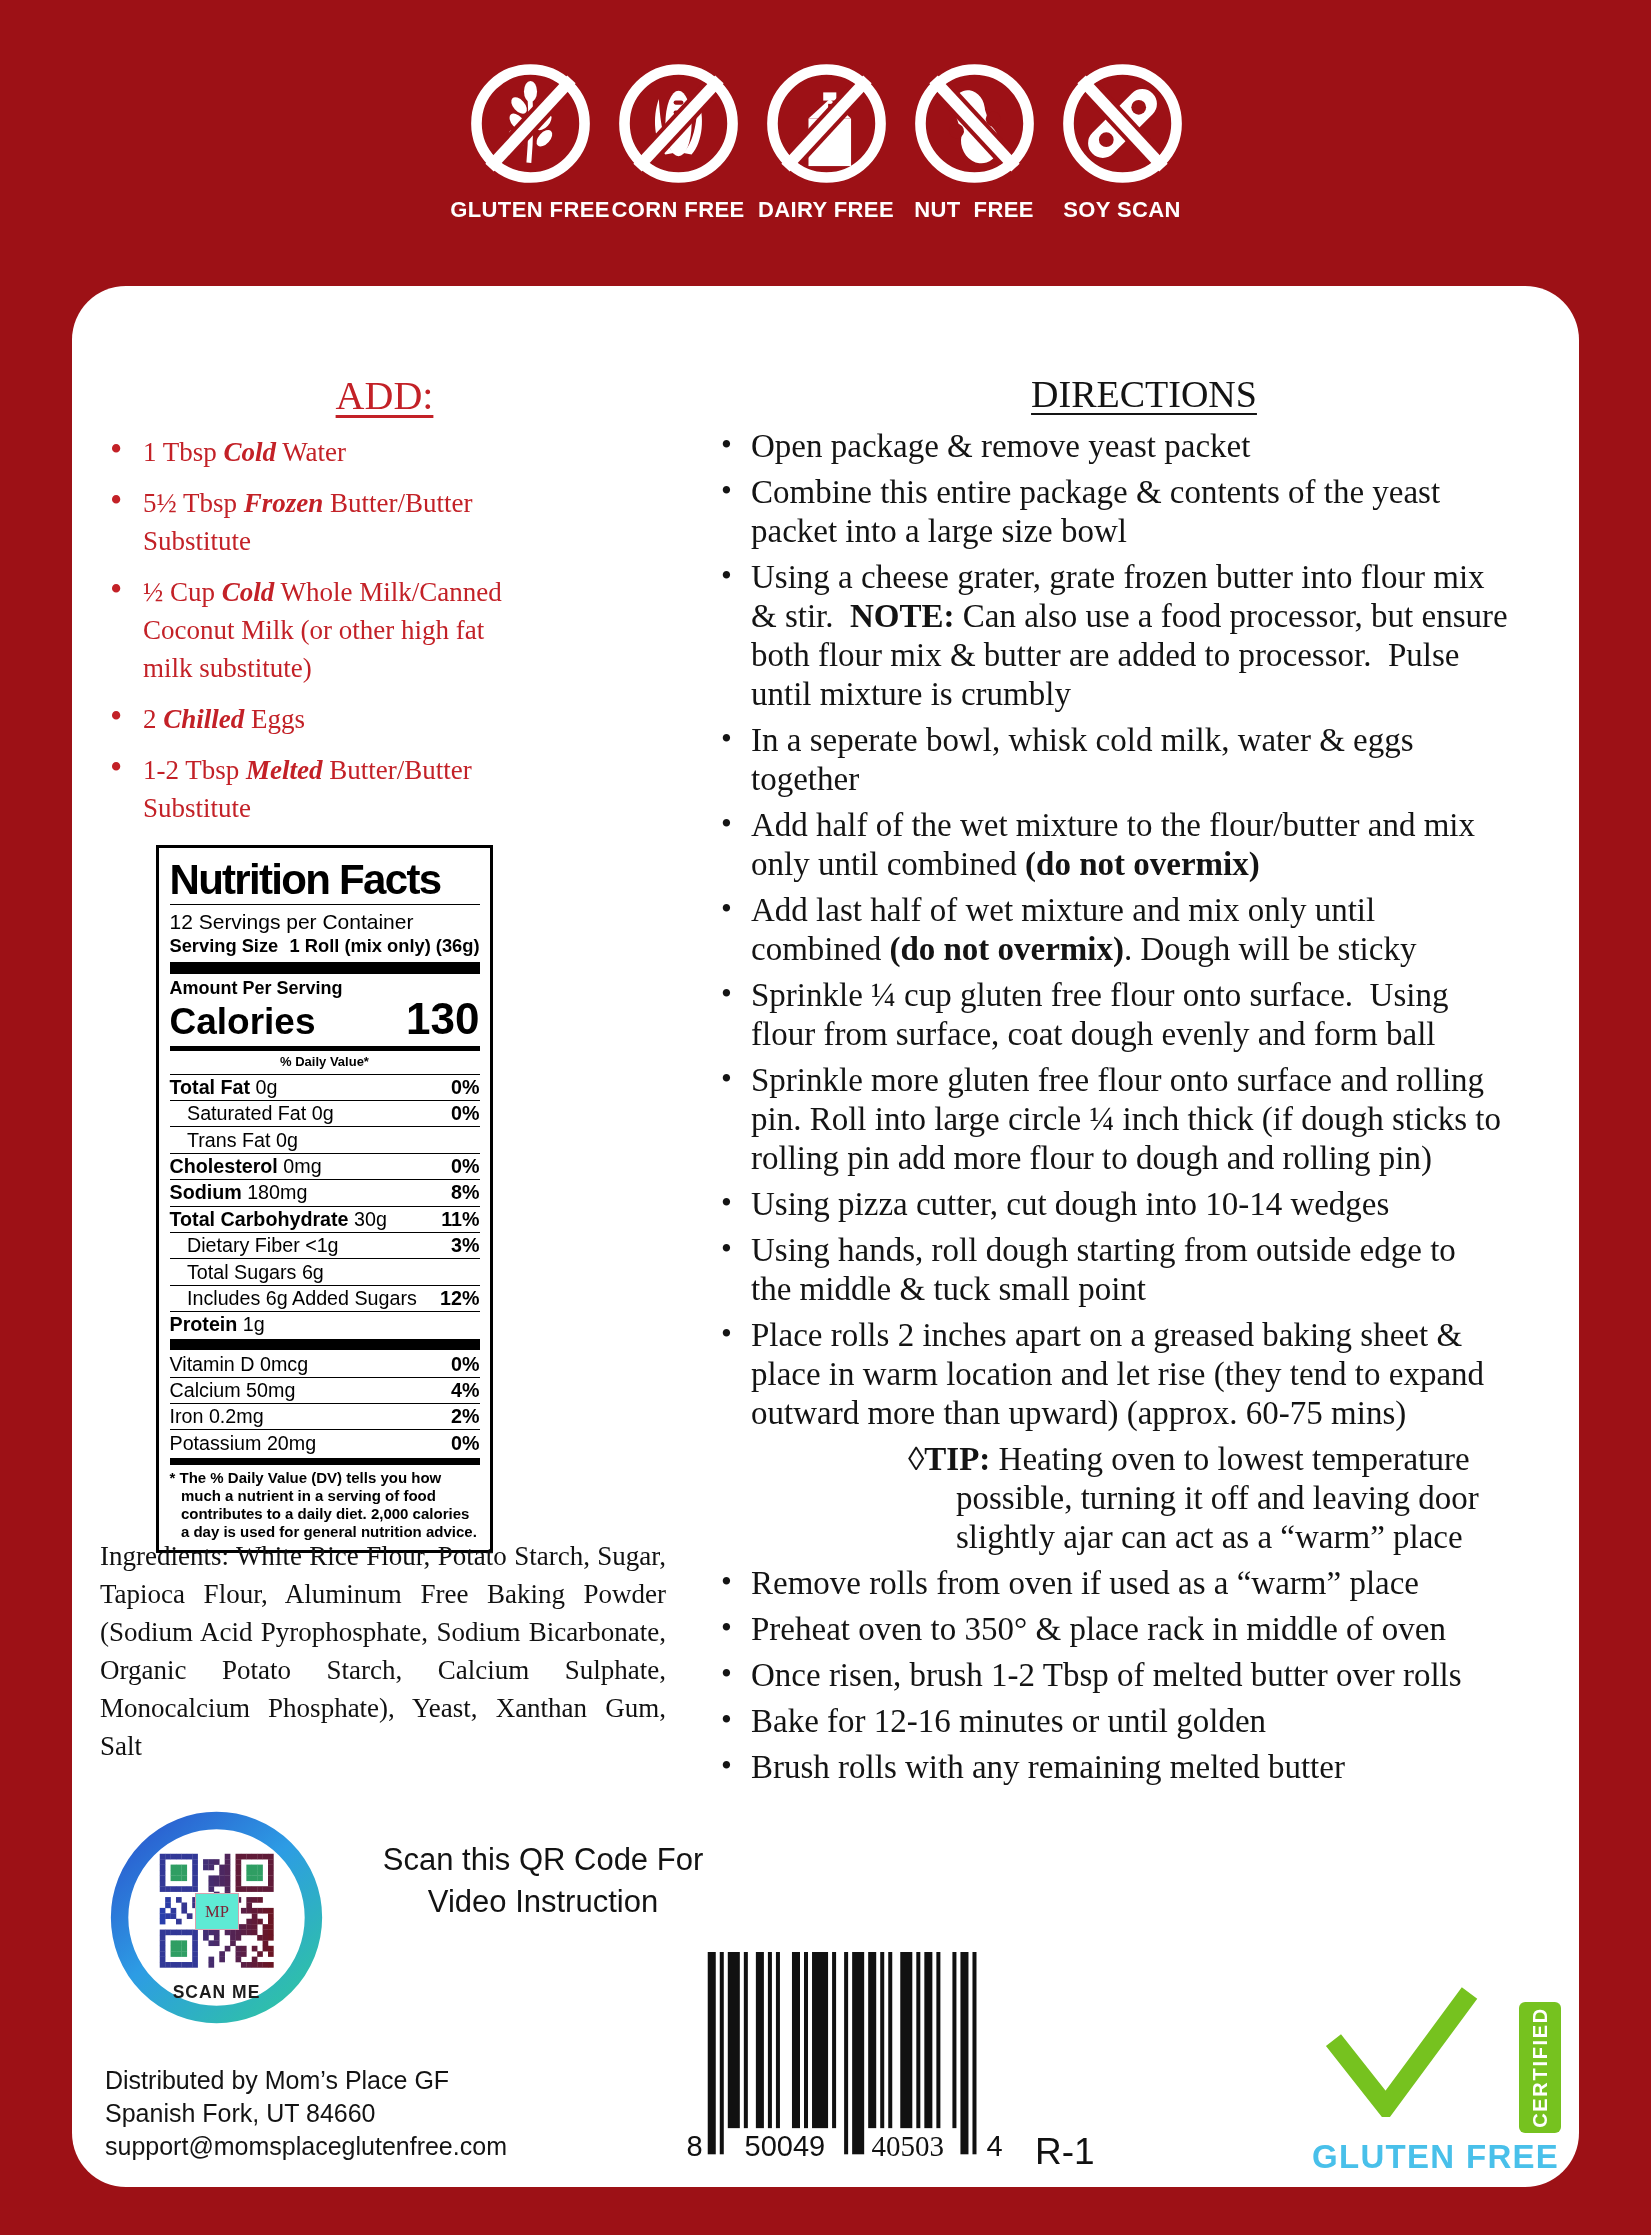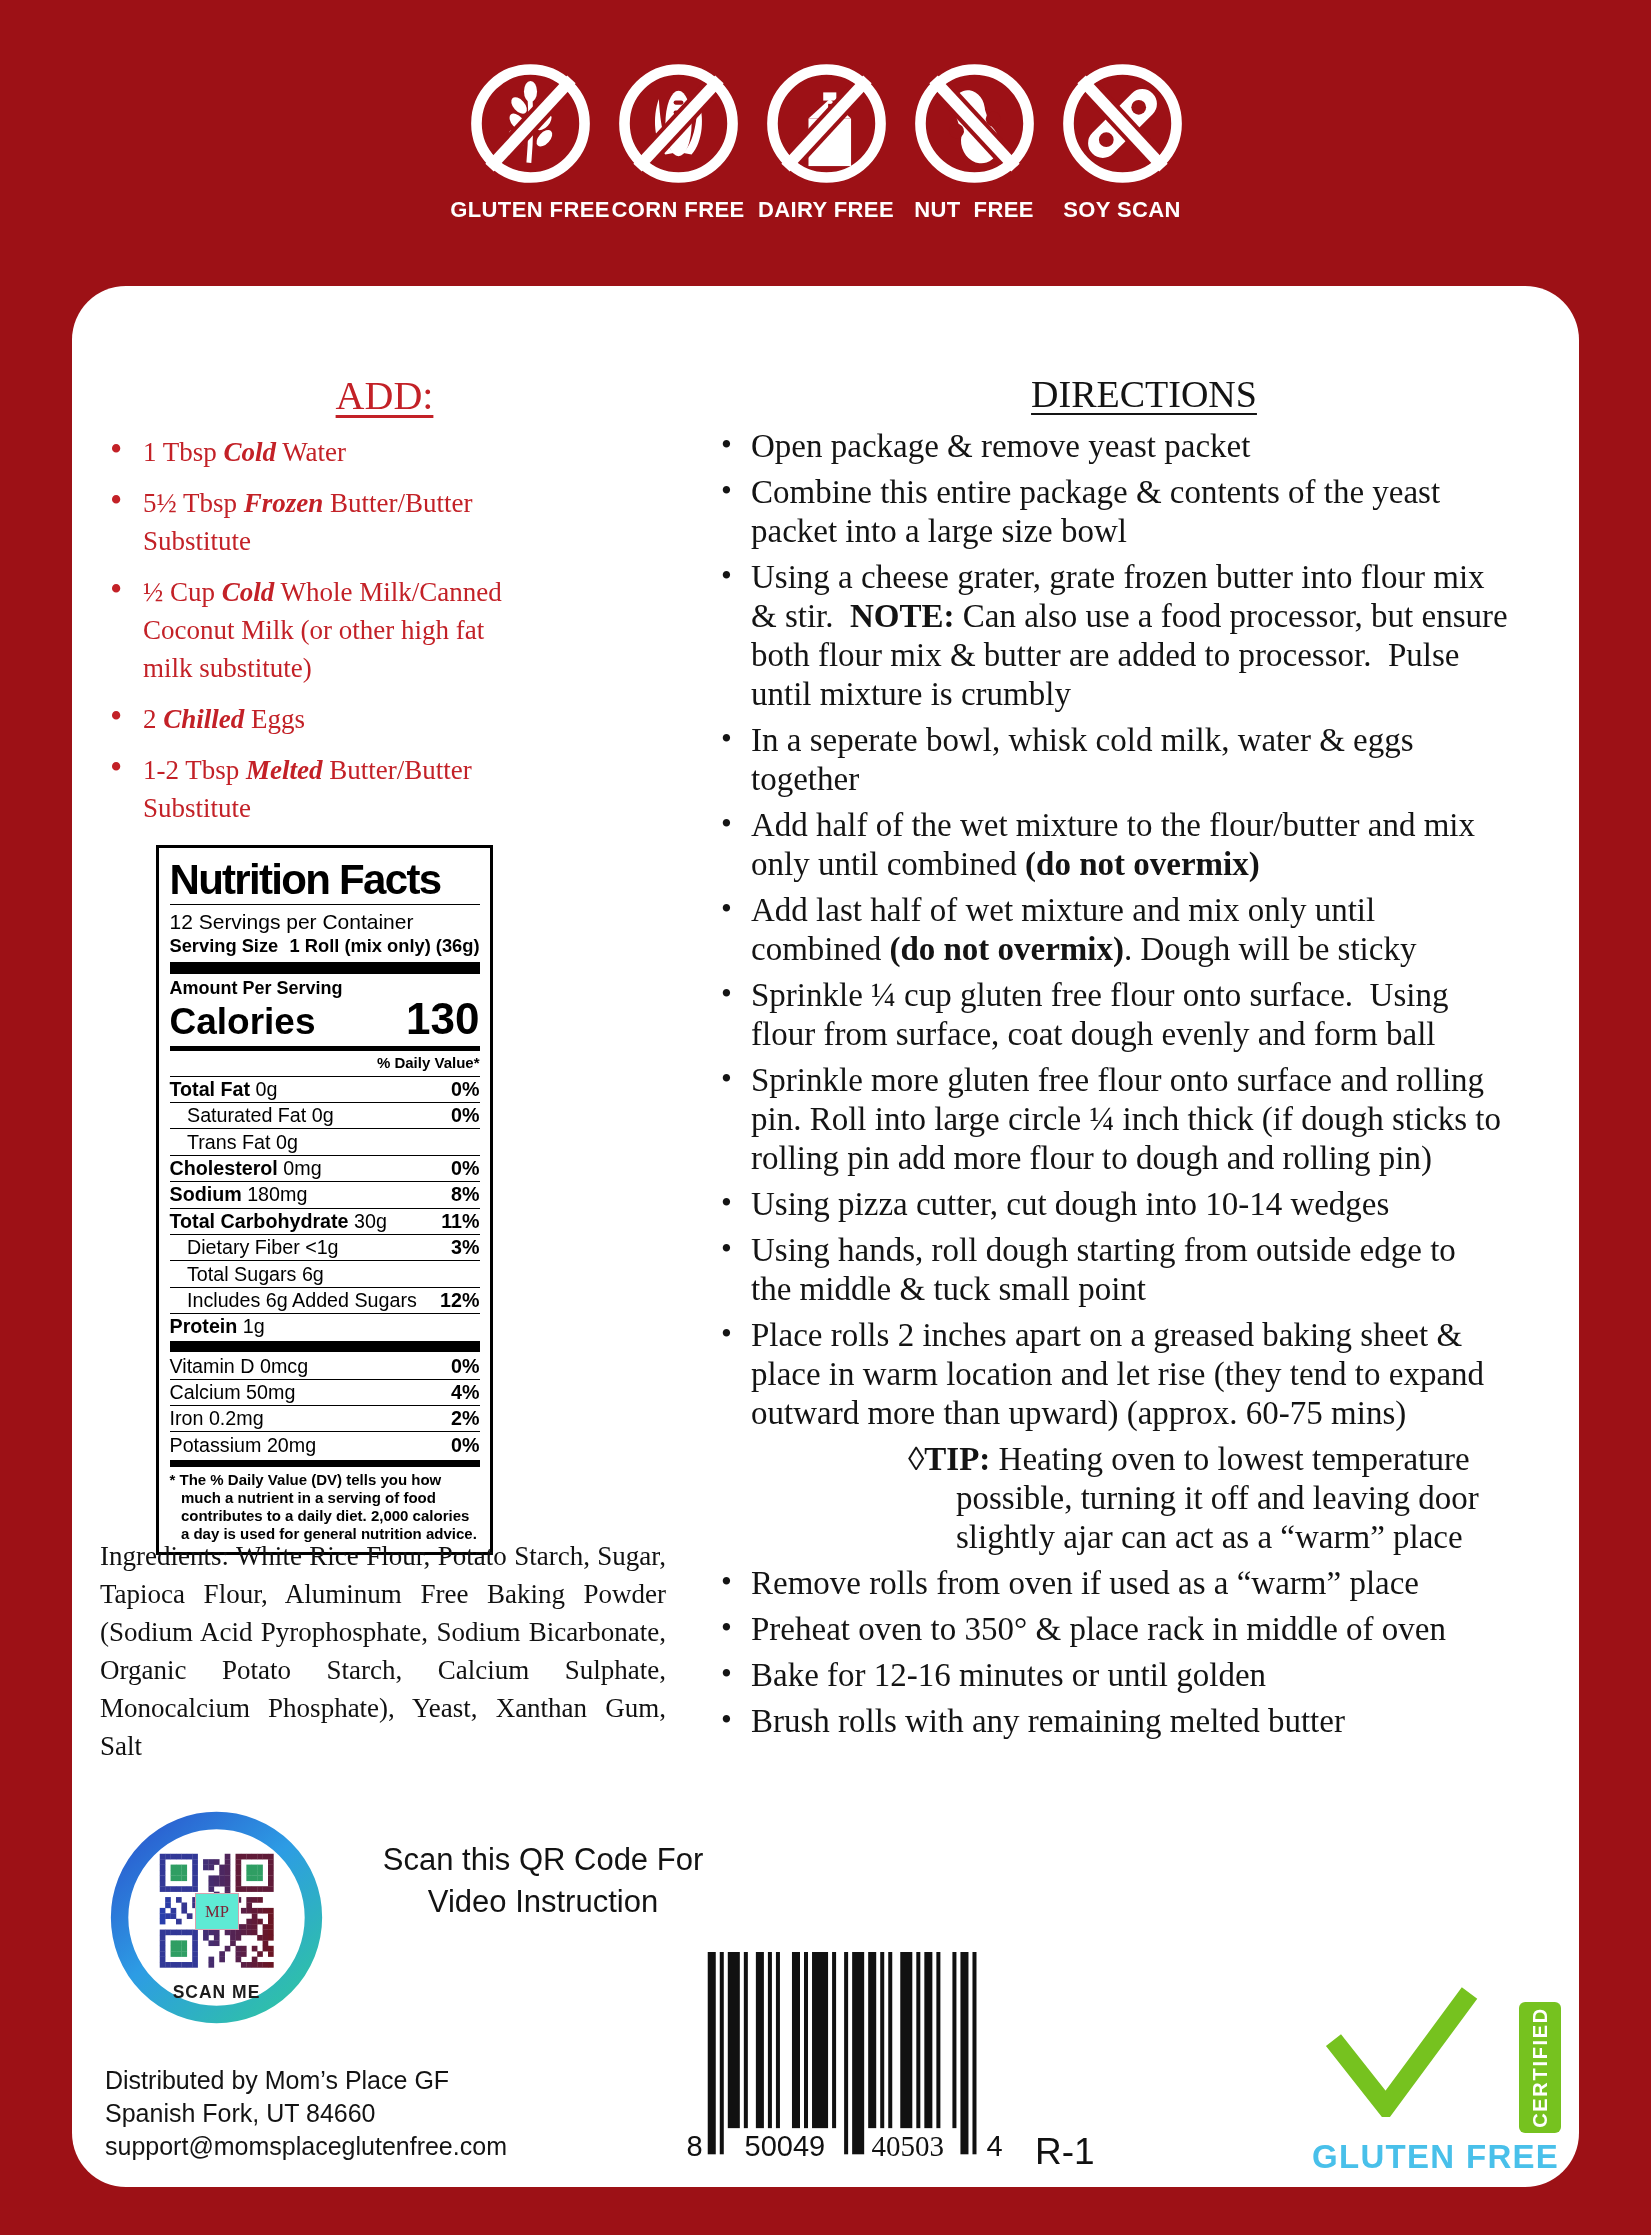--- a/index.html
+++ b/index.html
@@ -40,21 +40,21 @@
             border-bottom:0.9px solid #000;padding-bottom:2.6px;}
   .nf-serv{font-size:21px;line-height:25px;margin-top:3.5px;}
   .nf-ss{display:flex;justify-content:space-between;font-weight:bold;font-size:18.3px;
          line-height:23.6px;padding-bottom:2.6px;}
   .nf-bar{height:12.2px;background:#000;margin:1.7px 0 4.4px;}
   .nf-aps{font-weight:bold;font-size:18px;line-height:21px;}
   .nf-cal{display:flex;justify-content:space-between;align-items:baseline;font-weight:bold;}
   .nf-cal .cl{font-size:37px;line-height:40px;}
   .nf-cal .cv{font-size:44px;line-height:40px;}
   .nf-rule{height:5.2px;background:#000;margin:3.5px 0 1.7px;}
-  .nf-dv{text-align:right;font-weight:bold;font-size:15px;padding:1.7px 0 4.4px;
+  .nf-dv{text-align:center;font-weight:bold;font-size:13px;padding:1.7px 0 4.4px;
          border-bottom:0.9px solid #000;}
   .nrow{display:flex;justify-content:space-between;font-size:19.7px;line-height:21px;
         padding:2.2px 0;border-top:0.9px solid #000;}
   .nrow:first-child{border-top:none;}
   .nrow .val{font-weight:bold;}
   .nrow.ind{padding-left:17.5px;}
   .nf-bar2{height:10.5px;background:#000;margin:1.7px 0;}
   .nf-bar3{height:7px;background:#000;margin:1.7px 0 4.4px;}
   .nf-foot{font-size:15px;line-height:18px;font-weight:600;padding-left:11.4px;text-indent:-11.4px;}
   
@@ -247,20 +247,21 @@
         <li>Using hands, roll dough starting from outside edge to
 the middle &amp; tuck small point</li>
         <li>Place rolls 2 inches apart on a greased baking sheet &amp;
 place in warm location and let rise (they tend to expand
 outward more than upward) (approx. 60-75 mins)</li>
         <li class="tip"><b>◊TIP:</b> Heating oven to lowest temperature
 possible, turning it off and leaving door
 slightly ajar can act as a “warm” place</li>
         <li>Remove rolls from oven if used as a “warm” place</li>
         <li>Preheat oven to 350° &amp; place rack in middle of oven</li>
+        <li>Once risen, brush 1-2 Tbsp of melted butter over rolls</li>
         <li>Bake for 12-16 minutes or until golden</li>
         <li>Brush rolls with any remaining melted butter</li>
       </ul>
   </div>
 
   <div class="nf">
     <div class="nf-title">Nutrition Facts</div>
     <div class="nf-serv">12 Servings per Container</div>
     <div class="nf-ss">
       <span>Serving Size</span>

